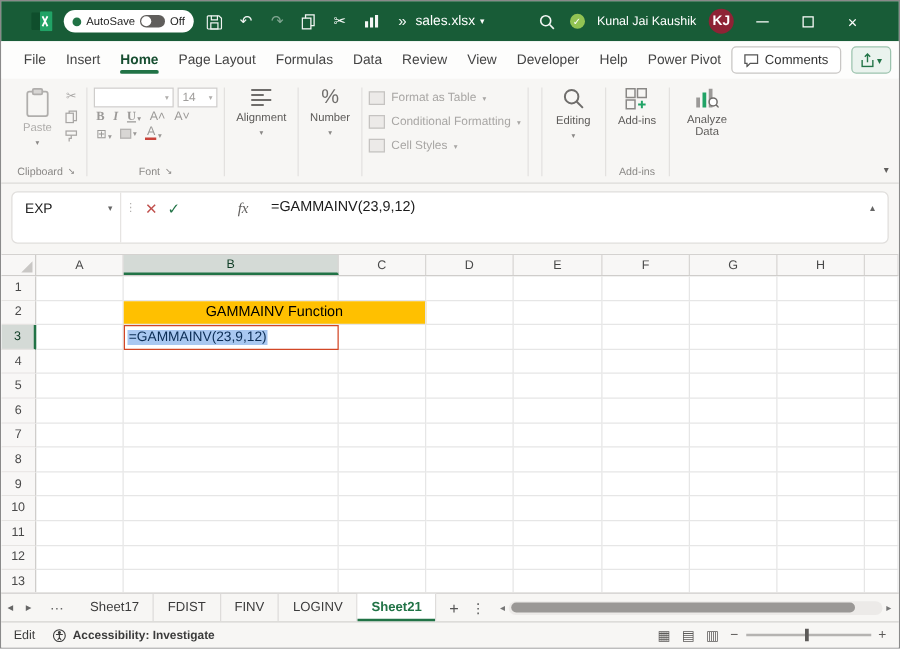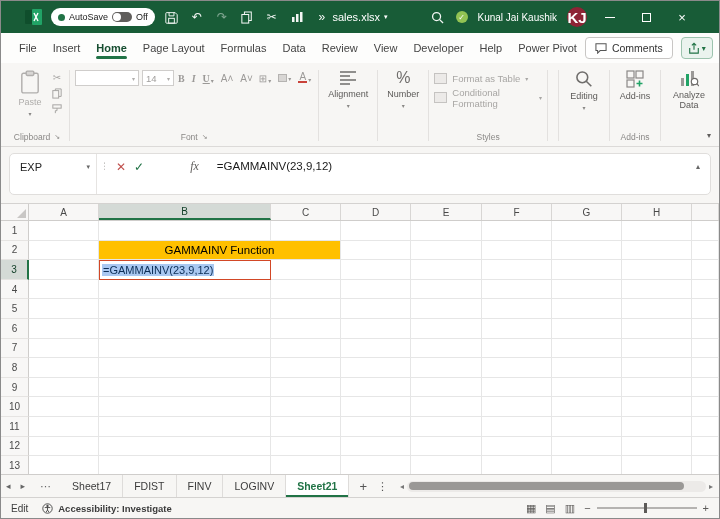--- a/index.html
+++ b/index.html
@@ -24,21 +24,21 @@
   .tb-center { position:absolute; left:0; right:0; top:0; height:32px; display:flex;
     align-items:center; justify-content:center; pointer-events:none; }
   .doc-title { pointer-events:auto; display:flex; align-items:center; gap:4px;
     font-size:11px; color:#fff; }
   .doc-title .chev { font-size:7px; }
   .tb-right { margin-left:auto; display:flex; align-items:center; gap:10px; }
   .presence { width:12px; height:12px; border-radius:50%; background:#92c353; color:#fff;
     font-size:8px; display:flex; align-items:center; justify-content:center; }
   .user-name { font-size:10px; color:#fff; }
   .avatar { width:20px; height:20px; border-radius:50%; background:#8e2335; color:#fff;
-    font-size:15px; font-weight:bold; display:flex; align-items:center; justify-content:center; }
+    font-size:11px; font-weight:bold; display:flex; align-items:center; justify-content:center; }
   .winbtn { width:26px; height:26px; display:flex; align-items:center; justify-content:center;
     color:#fff; font-size:13px; }
   .winbtn .minline { width:10px; height:1px; background:#fff; display:block; }
   .winbtn .maxbox { width:9px; height:9px; border:1px solid #fff; display:block; }
 
   
   .menubar { height:30px; background:#fdfdfc; display:flex; align-items:center;
     padding:0 10px; flex:0 0 auto; position:relative; }
   .mtab { font-size:11px; color:#444; padding:7px 8px 8px; position:relative; cursor:default; white-space:nowrap; }
   .mtab.active { color:#174e31; font-weight:bold; }
@@ -58,21 +58,21 @@
   .glabel { font-size:8.5px; color:#8a8886; text-align:center; padding:1px 0 4px;
     display:flex; align-items:center; justify-content:center; gap:4px; }
   .gsep { width:1px; background:#e3e1df; margin:5px 0; flex:0 0 auto; }
   .bigbtn { display:flex; flex-direction:column; align-items:center; gap:3px;
     padding:5px 4px 0; font-size:9px; color:#5c5a58; text-align:center; min-width:40px; }
   .bigbtn .chev { font-size:6px; color:#8a8886; }
   .bigbtn.disabled { color:#aeacaa; }
   .smallcol { display:flex; flex-direction:column; gap:4px; padding-top:6px; }
   .smicon { width:14px; height:12px; display:flex; align-items:center; justify-content:center;
     color:#a8a6a4; font-size:10px; }
-  .font-group { display:flex; gap:2px; padding-top:5px; }
+  .font-group { display:flex; flex-direction:column; gap:2px; padding-top:5px; }
   .font-row { display:flex; align-items:center; gap:3px; }
   .combo { border:1px solid #cfcdcb; background:#fff; height:16px; display:flex;
     align-items:center; justify-content:space-between; padding:0 3px; font-size:9.5px; color:#a09e9c; }
   .combo .chev { font-size:6px; color:#b0aeac; }
   .fbtn { font-size:10px; color:#9b9997; padding:0 2px; display:flex; align-items:flex-end; }
   .fbtn b { font-family:"Liberation Serif", serif; }
   .fbtn .chev { font-size:6px; margin-left:1px; }
   .fontcolor-bar { display:inline-block; width:9px; height:2.5px; background:#c9433a; margin-top:0px; }
   .fillbox { display:inline-block; width:9px; height:8px; background:#d8d6d4; border:1px solid #b5b3b1; }
   .style-item { display:flex; align-items:center; gap:5px; height:19px; font-size:9.5px; color:#a8a6a4; }
@@ -372,24 +372,26 @@
           <div class="style-item">
             <span class="style-ic"></span>
             <span>Format as Table</span>
             <span class="chev">▾</span>
           </div>
           <div class="style-item">
             <span class="style-ic"></span>
             <span>Conditional Formatting</span>
             <span class="chev">▾</span>
           </div>
-        </div>
-      </div>
-      <div class="glabel">
-        <span>Styles</span>
+          <div class="style-item">
+            <span class="style-ic"></span>
+            <span>Cell Styles</span>
+            <span class="chev">▾</span>
+          </div>
+        </div>
       </div>
     </div>
 
     <div class="gsep"></div>
 
     <div class="rgroup">
       <div class="glabel"></div>
     </div>
 
     <div class="gsep"></div>

